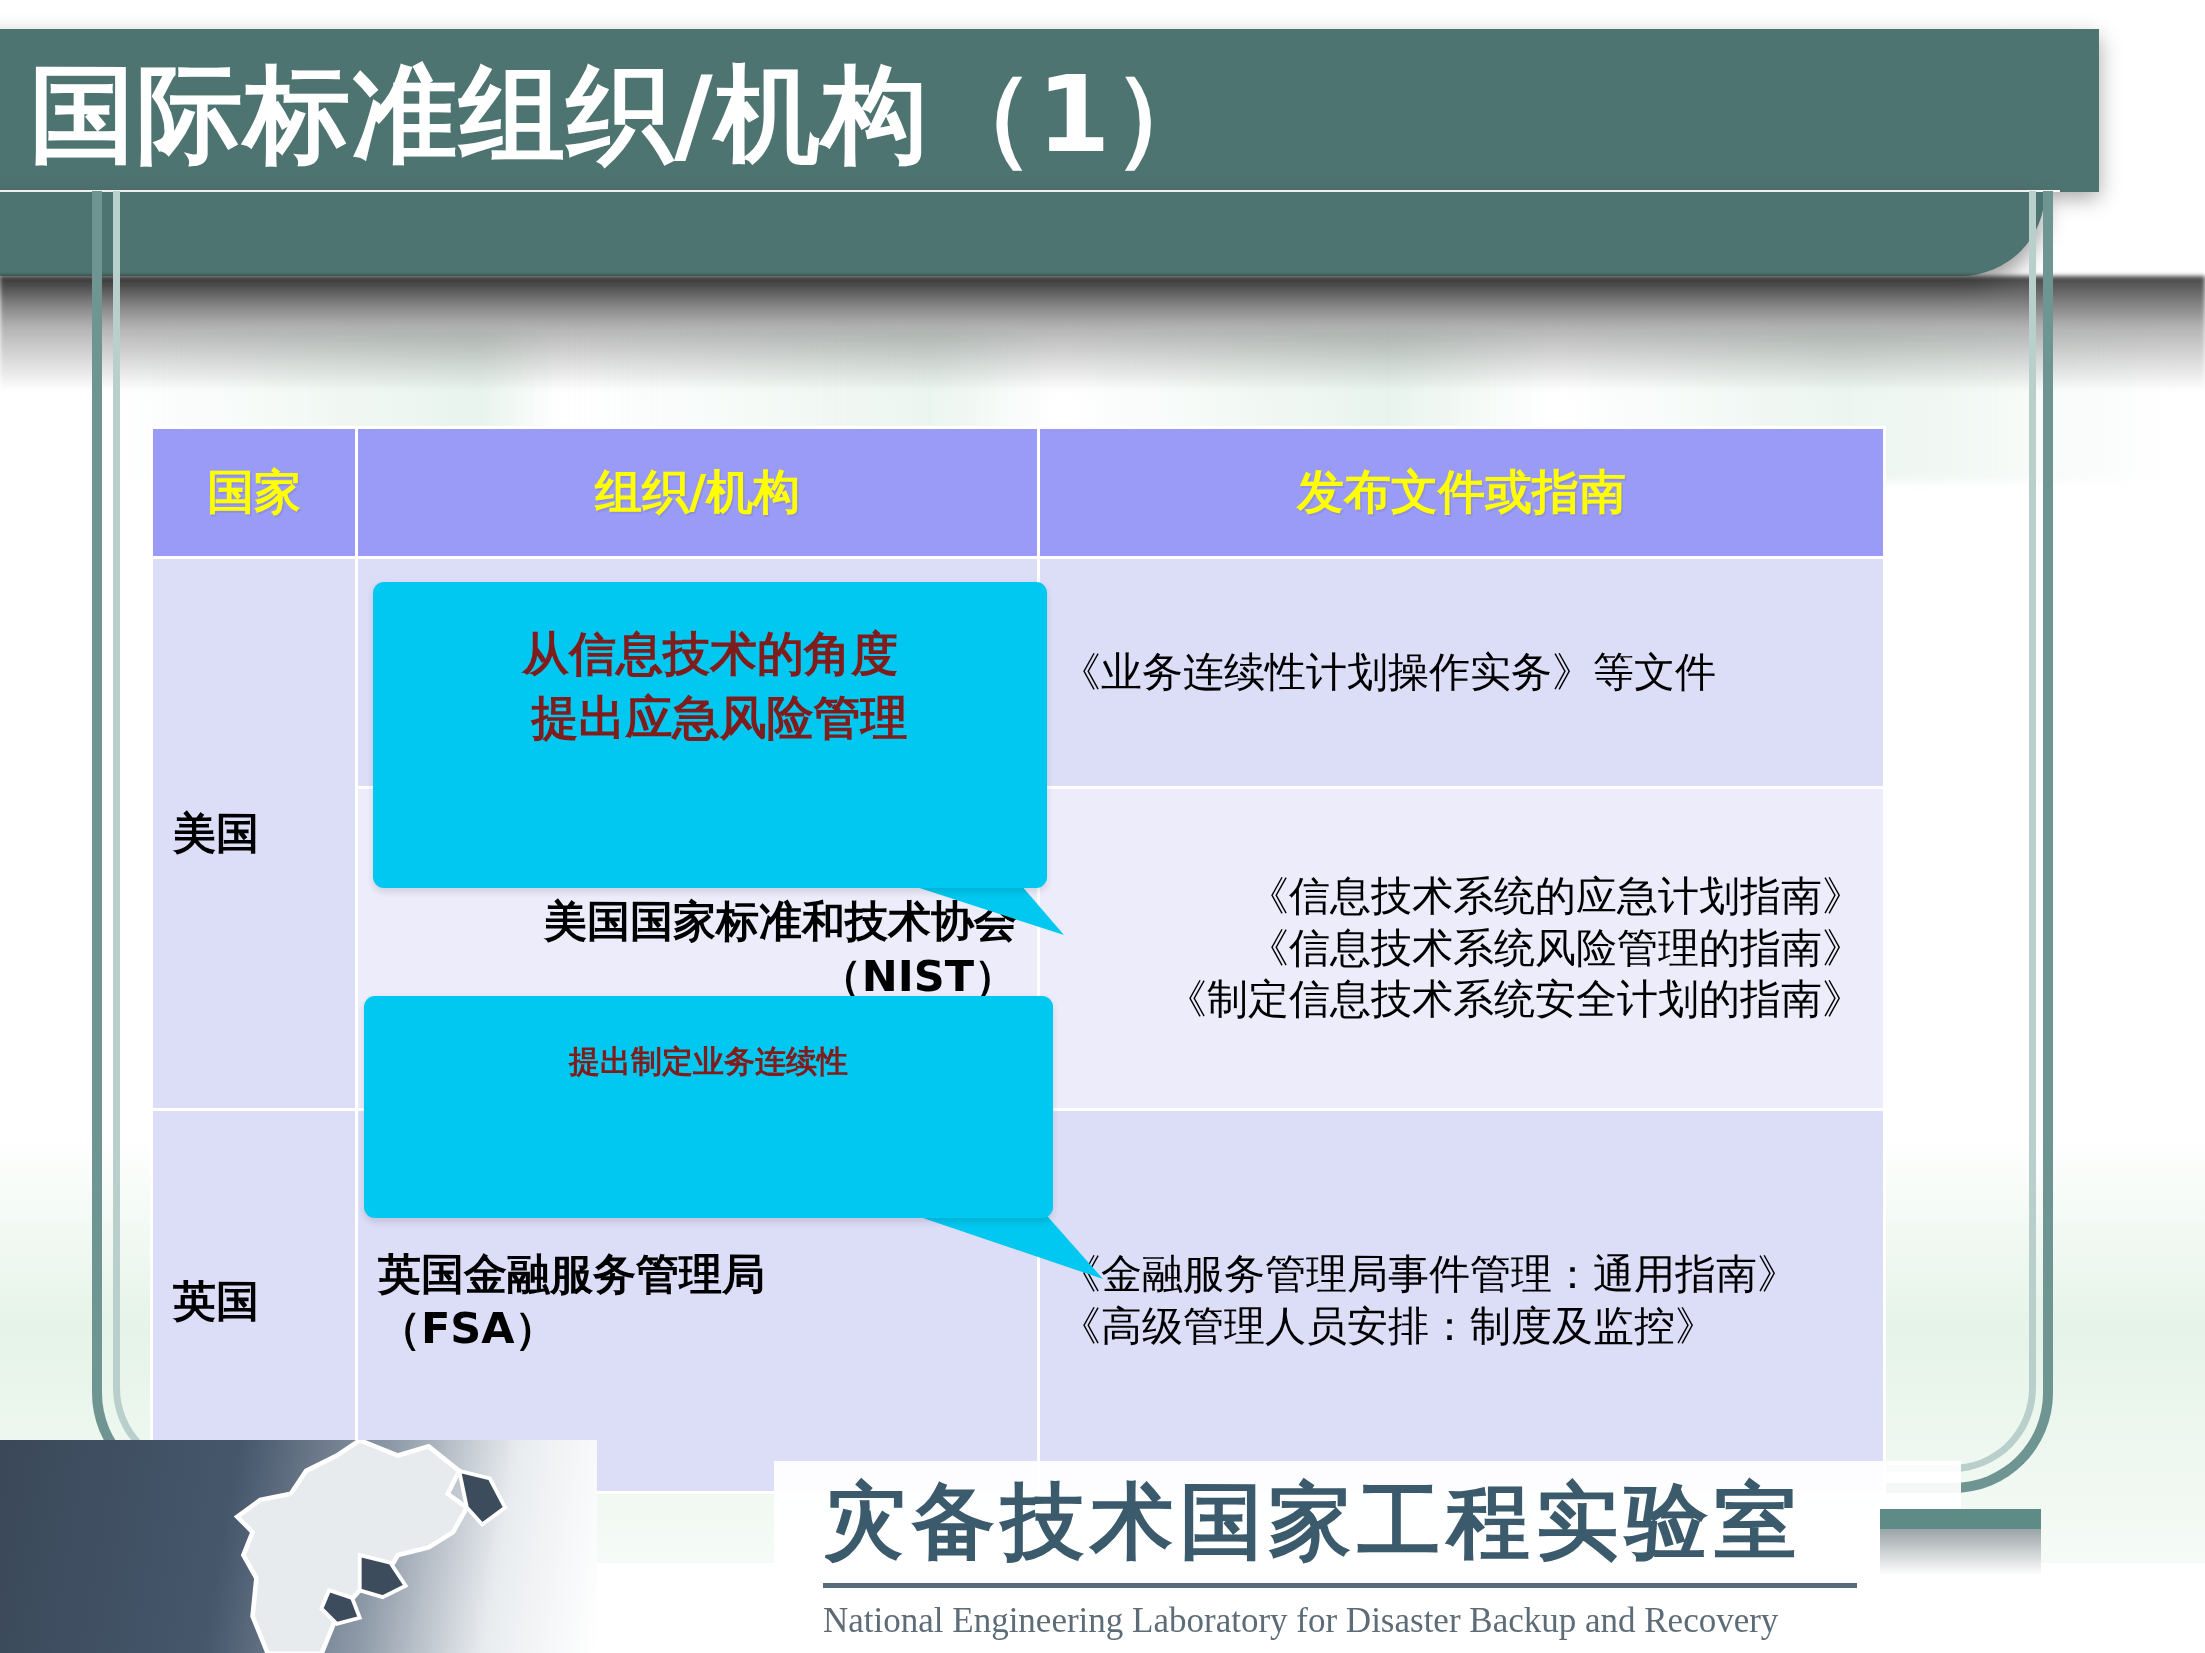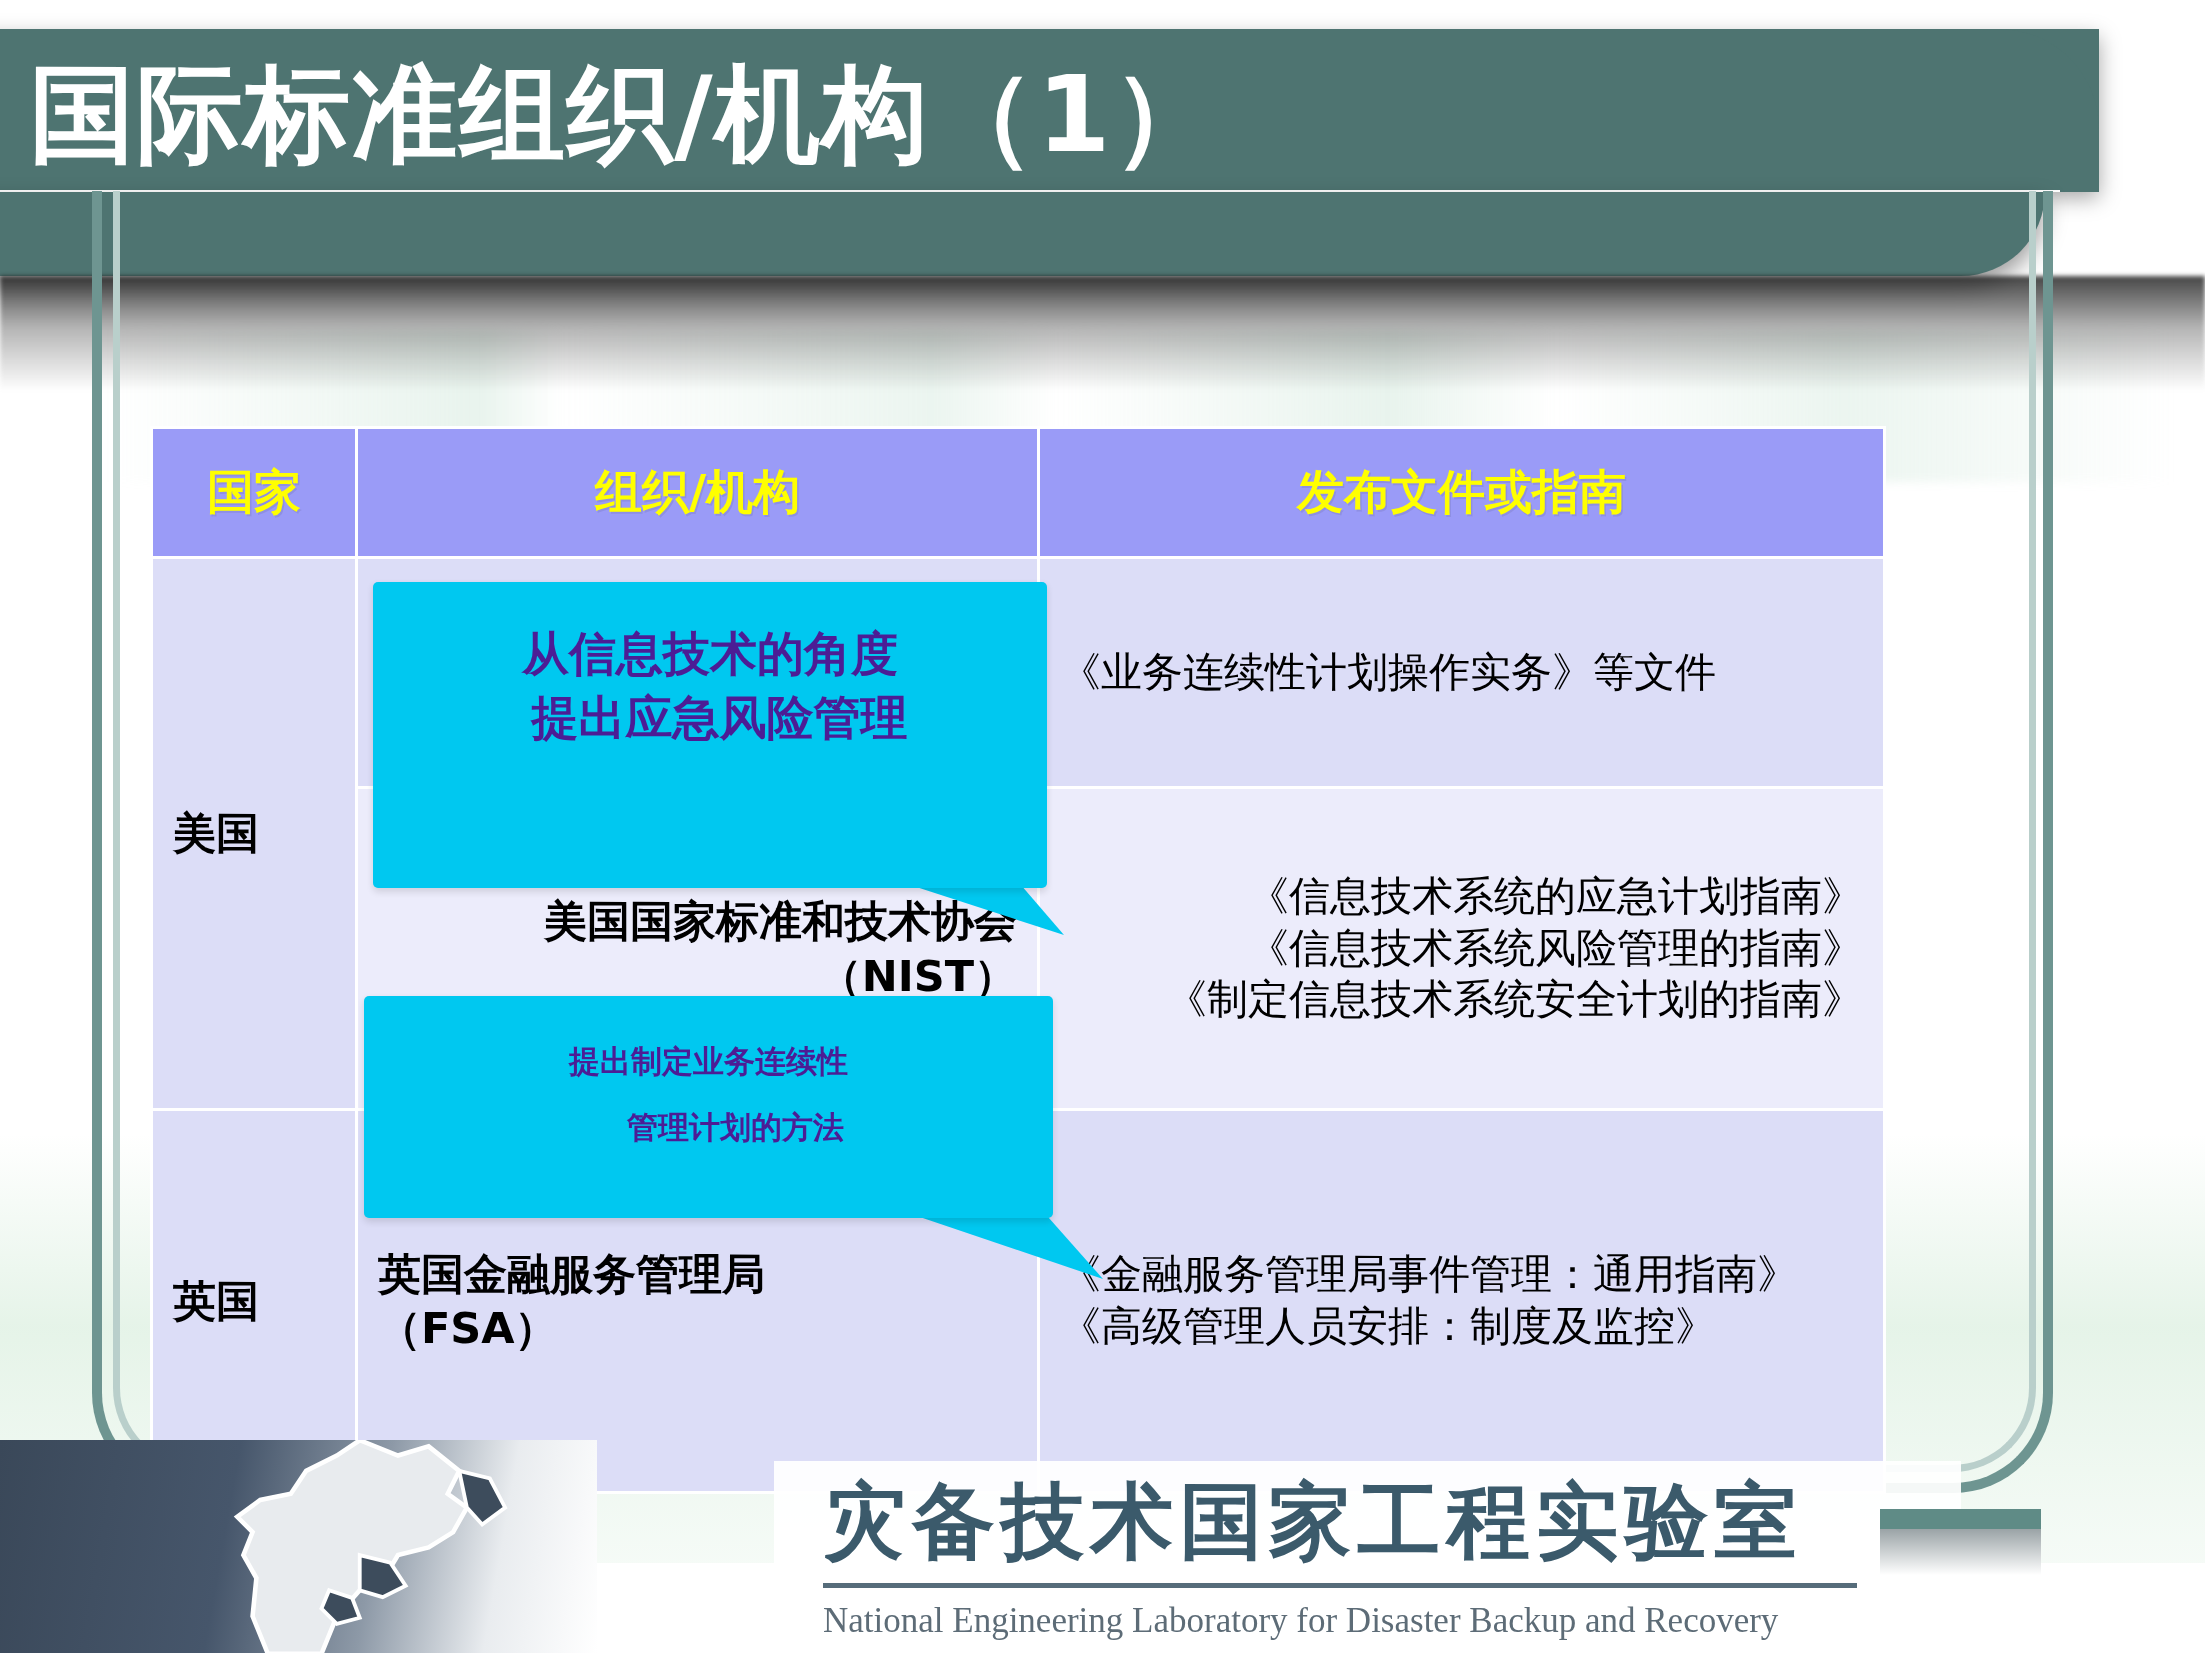--- a/index.html
+++ b/index.html
@@ -125,22 +125,22 @@
   .row1{height:230px;}
   .row2{height:322px;text-align:right;}
   .row3{height:383px;}
 
   .org-line{display:block;}
 
   
   .callout{
     position:absolute;
     background:#00c8f0;
-    border-radius:5px;
-    color:#4c1d95;
+    border-radius:11px;
+    color:#7f1d1d;
     font-weight:700;
     text-align:center;
     box-sizing:border-box;
     box-shadow:0 3.1px 7.7px rgba(0,0,0,.12);
   }
   .callout-1{
     left:373px;top:582px;width:674px;height:306px;
     font-size:47px;line-height:64px;padding-top:40px;
   }
   .callout-2{
@@ -260,21 +260,20 @@
 
 <div class="tail-1b"></div>
 <div class="tail-2b"></div>
 
 <div class="callout callout-1">
   <span class="ln">从信息技术的角度</span>
   <span class="ln">提出应急风险管理</span>
 </div>
 <div class="callout callout-2">
   <span class="ln">提出制定业务连续性</span>
-  <span class="ln">管理计划的方法</span>
 </div>
 
 <div class="map-graphic">
   <svg width="597" height="214" viewBox="0 0 780 279">
     <path d="M470 0 L520 20 L560 8 L600 40 L585 70 L610 88 L592 120 L560 140 L520 150 L505 175
              L470 196 L440 230 L420 279 L350 279 L330 230 L335 180 L318 150 L330 120
              L310 100 L340 78 L380 70 L400 40 L440 20 Z" fill="#e8ebee" stroke="#ffffff" stroke-width="6"></path>
     <path d="M600 40 L640 50 L660 88 L630 110 L610 88 Z" fill="#3d4c5c" stroke="#ffffff" stroke-width="5"></path>
     <path d="M470 150 L510 160 L530 190 L500 205 L470 196 Z" fill="#3d4c5c" stroke="#ffffff" stroke-width="5"></path>
     <path d="M430 196 L460 206 L470 232 L440 240 L420 220 Z" fill="#3d4c5c" stroke="#ffffff" stroke-width="5"></path>

